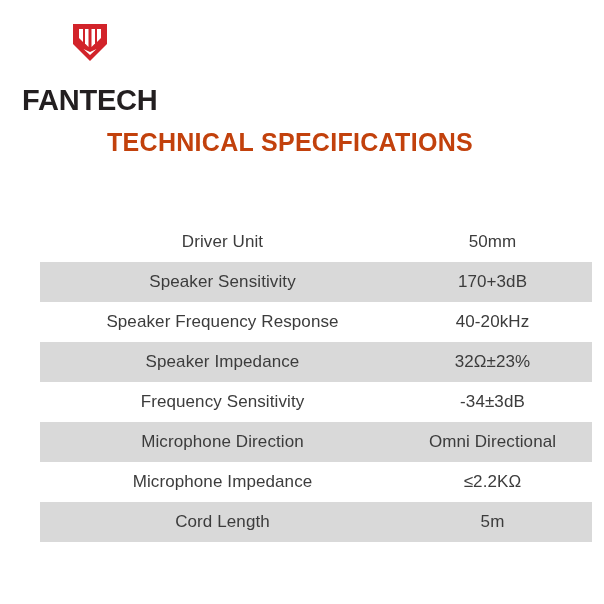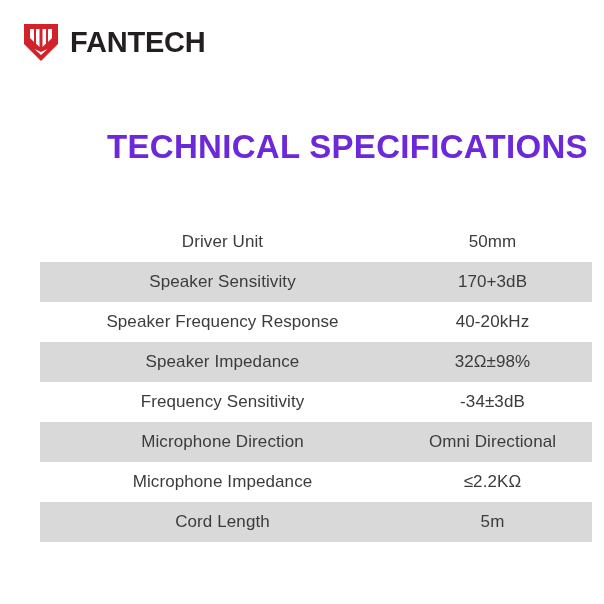--- a/index.html
+++ b/index.html
@@ -21,21 +21,22 @@
     box-sizing: border-box;
   }
 
   
   .brand {
     position: absolute;
     top: 22px;
     left: 22px;
     display: flex;
     align-items: center;
-    gap: 10px;
+    gap: 24px;
+    flex-direction: column;
   }
   .brand-mark {
     width: 38px;
     height: 40px;
     flex: 0 0 auto;
     display: block;
   }
   .brand-name {
     font-size: 29px;
     font-weight: bold;
@@ -43,24 +44,24 @@
     color: #231f20;
     font-family: "Liberation Sans", sans-serif;
     line-height: 1;
   }
 
   
   .doc-title {
     position: absolute;
     top: 128px;
     left: 107px;
-    font-size: 33px;
+    font-size: 25px;
     font-weight: bold;
     letter-spacing: 0.3px;
-    color: #6d28d9;
+    color: #c2410c;
     font-family: "Liberation Sans", sans-serif;
     white-space: nowrap;
   }
 
   
   .spec-table {
     position: absolute;
     top: 222px;
     left: 40px;
     width: 524px;
@@ -123,21 +124,21 @@
       <tr class="alt">
         <td class="spec-label">Speaker Sensitivity</td>
         <td class="spec-value">170+3dB</td>
       </tr>
       <tr>
         <td class="spec-label">Speaker Frequency Response</td>
         <td class="spec-value">40-20kHz</td>
       </tr>
       <tr class="alt">
         <td class="spec-label">Speaker Impedance</td>
-        <td class="spec-value">32Ω±98%</td>
+        <td class="spec-value">32Ω±23%</td>
       </tr>
       <tr>
         <td class="spec-label">Frequency Sensitivity</td>
         <td class="spec-value">-34±3dB</td>
       </tr>
       <tr class="alt">
         <td class="spec-label">Microphone Direction</td>
         <td class="spec-value">Omni Directional</td>
       </tr>
       <tr>

